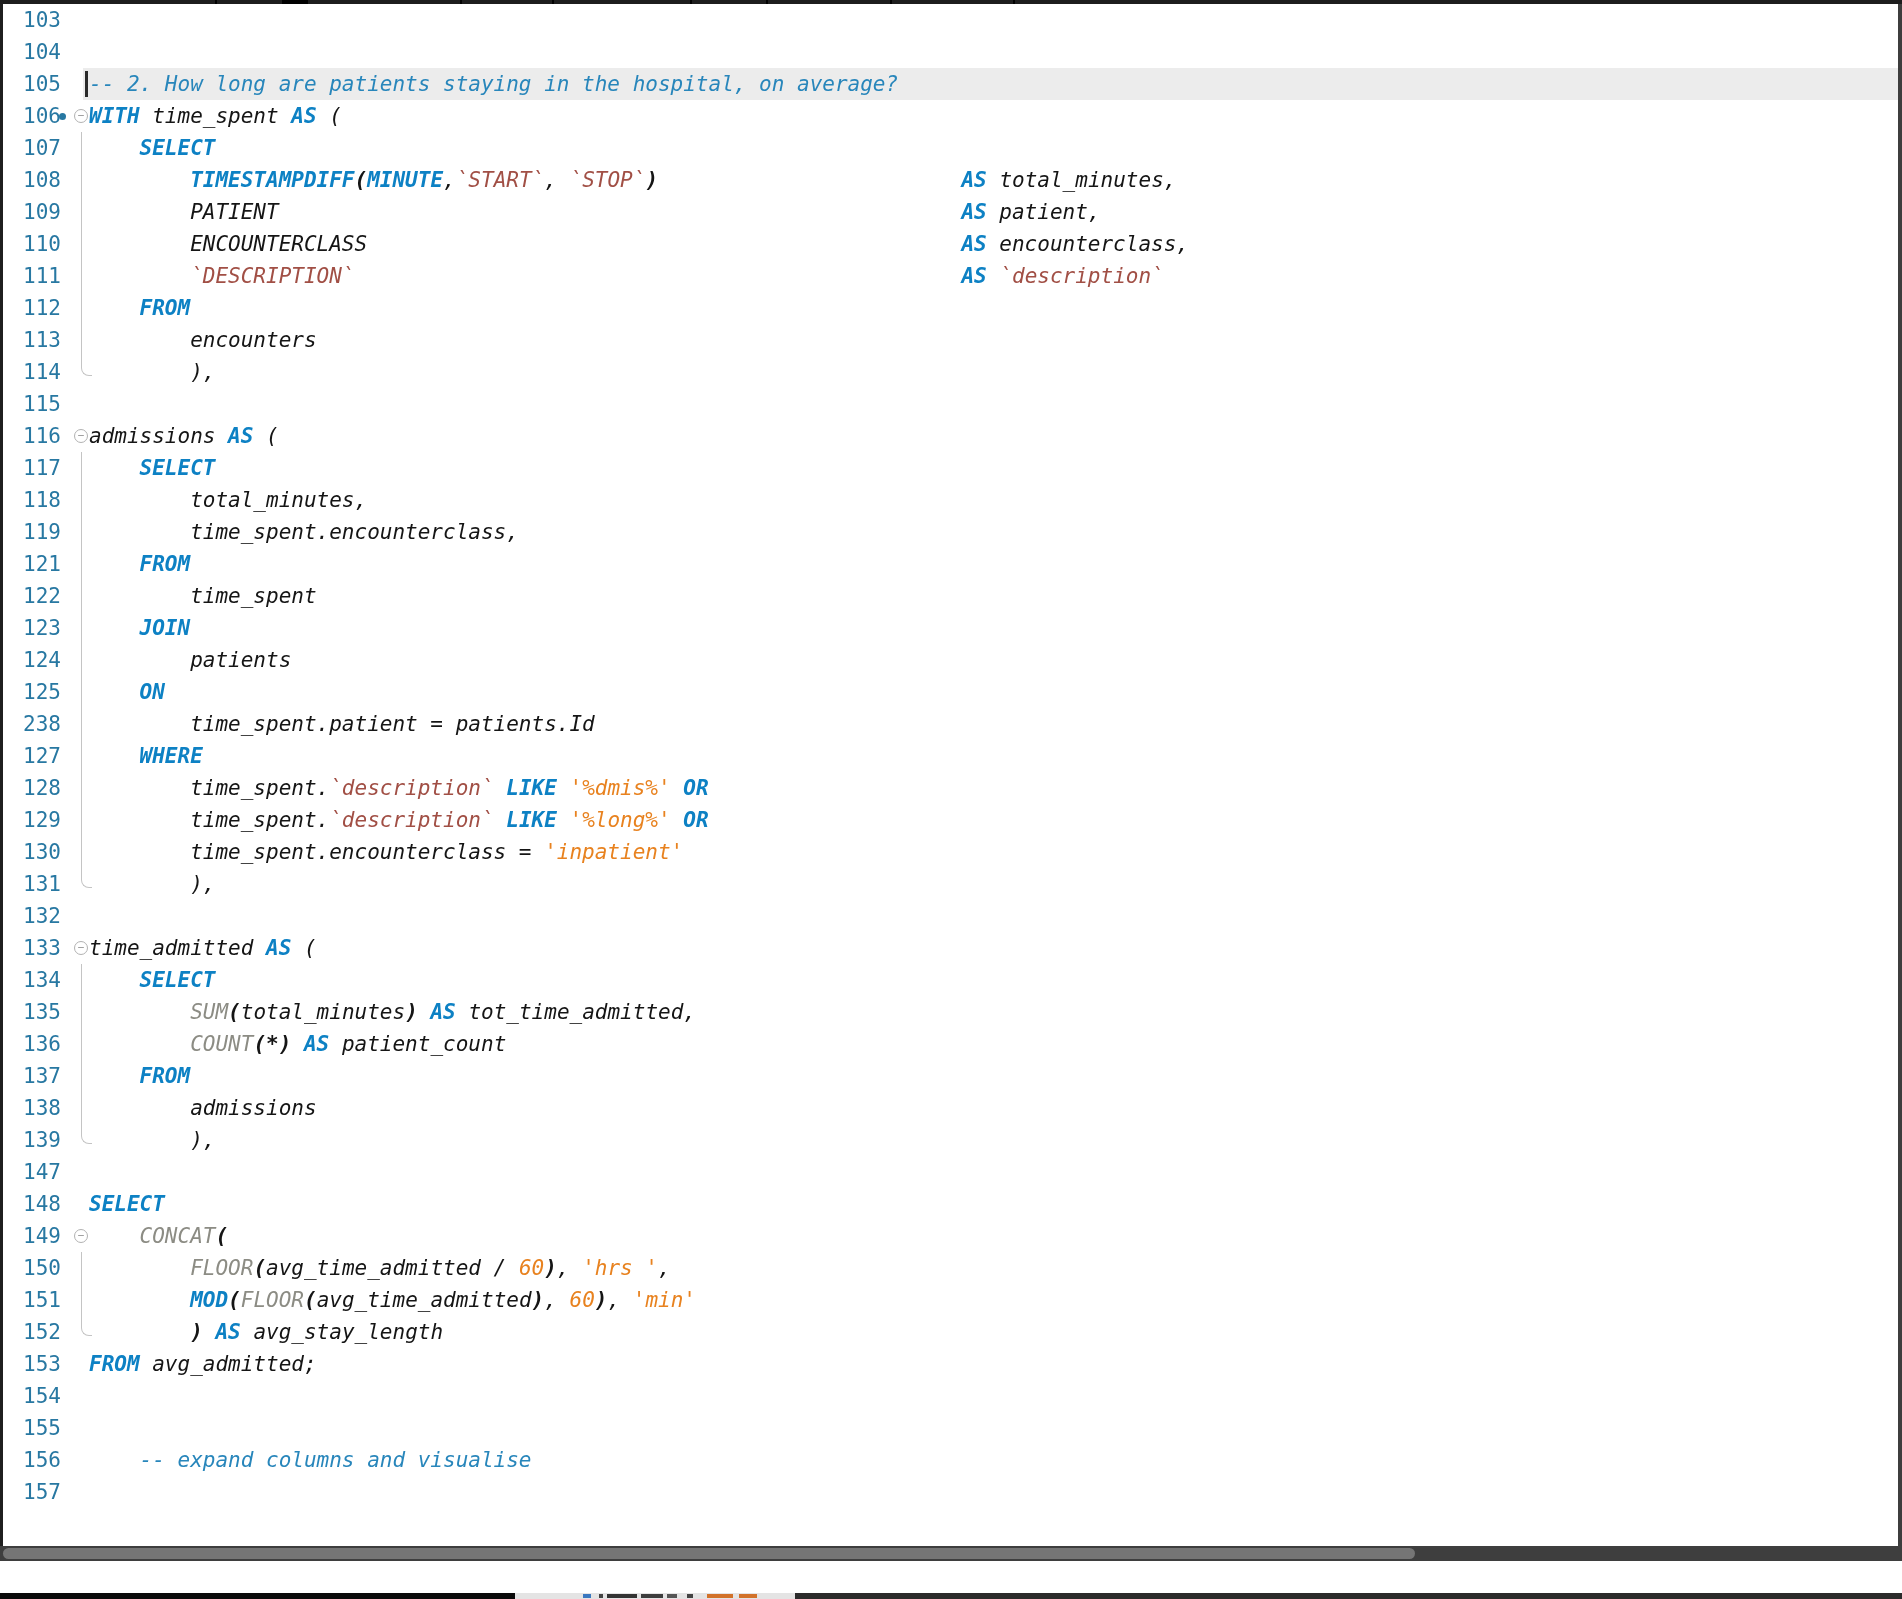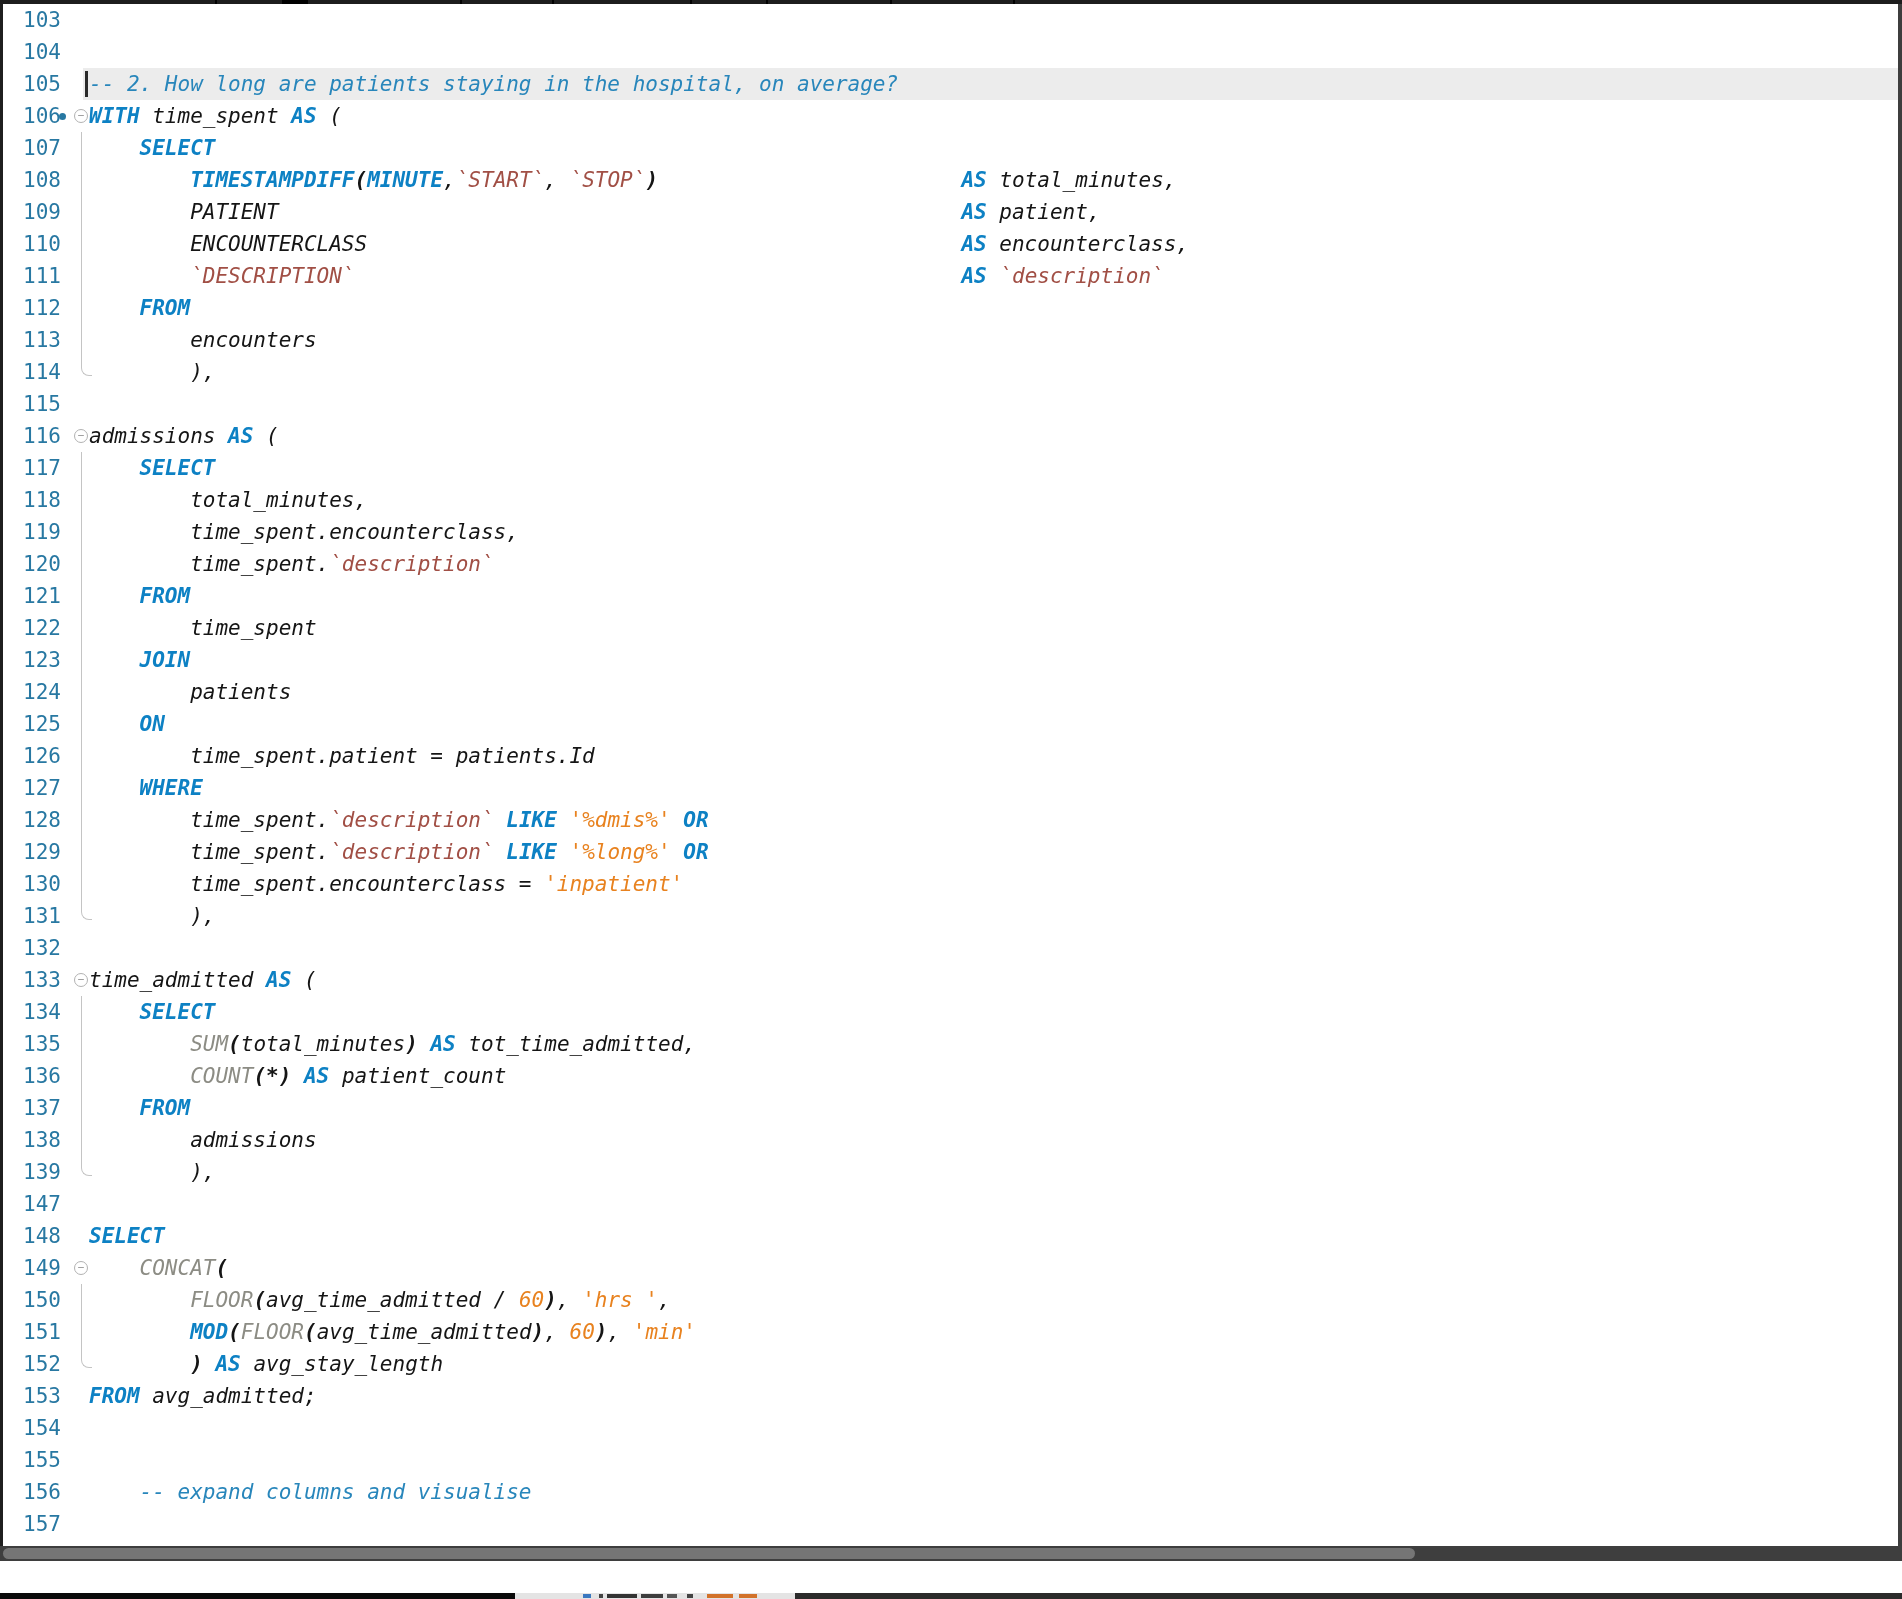--- a/index.html
+++ b/index.html
@@ -188,27 +188,20 @@
       <span class="code"><span class="tk-pl">        total_minutes,</span></span>
     </div>
     <div class="row">
       <span class="gut">119</span>
       <span class="fold">
         <span class="gm"></span>
       </span>
       <span class="code"><span class="tk-pl">        time_spent.encounterclass,</span></span>
     </div>
     <div class="row">
-      <span class="gut">120</span>
-      <span class="fold">
-        <span class="gm"></span>
-      </span>
-      <span class="code"><span class="tk-pl">        time_spent.</span><span class="tk-bt">`description`</span></span>
-    </div>
-    <div class="row">
       <span class="gut">121</span>
       <span class="fold">
         <span class="gm"></span>
       </span>
       <span class="code"><span class="tk-pl">    </span><span class="tk-kw">FROM</span></span>
     </div>
     <div class="row">
       <span class="gut">122</span>
       <span class="fold">
         <span class="gm"></span>
@@ -230,21 +223,21 @@
       <span class="code"><span class="tk-pl">        patients</span></span>
     </div>
     <div class="row">
       <span class="gut">125</span>
       <span class="fold">
         <span class="gm"></span>
       </span>
       <span class="code"><span class="tk-pl">    </span><span class="tk-kw">ON</span></span>
     </div>
     <div class="row">
-      <span class="gut">126</span>
+      <span class="gut">238</span>
       <span class="fold">
         <span class="gm"></span>
       </span>
       <span class="code"><span class="tk-pl">        time_spent.patient = patients.Id</span></span>
     </div>
     <div class="row">
       <span class="gut">127</span>
       <span class="fold">
         <span class="gm"></span>
       </span>

